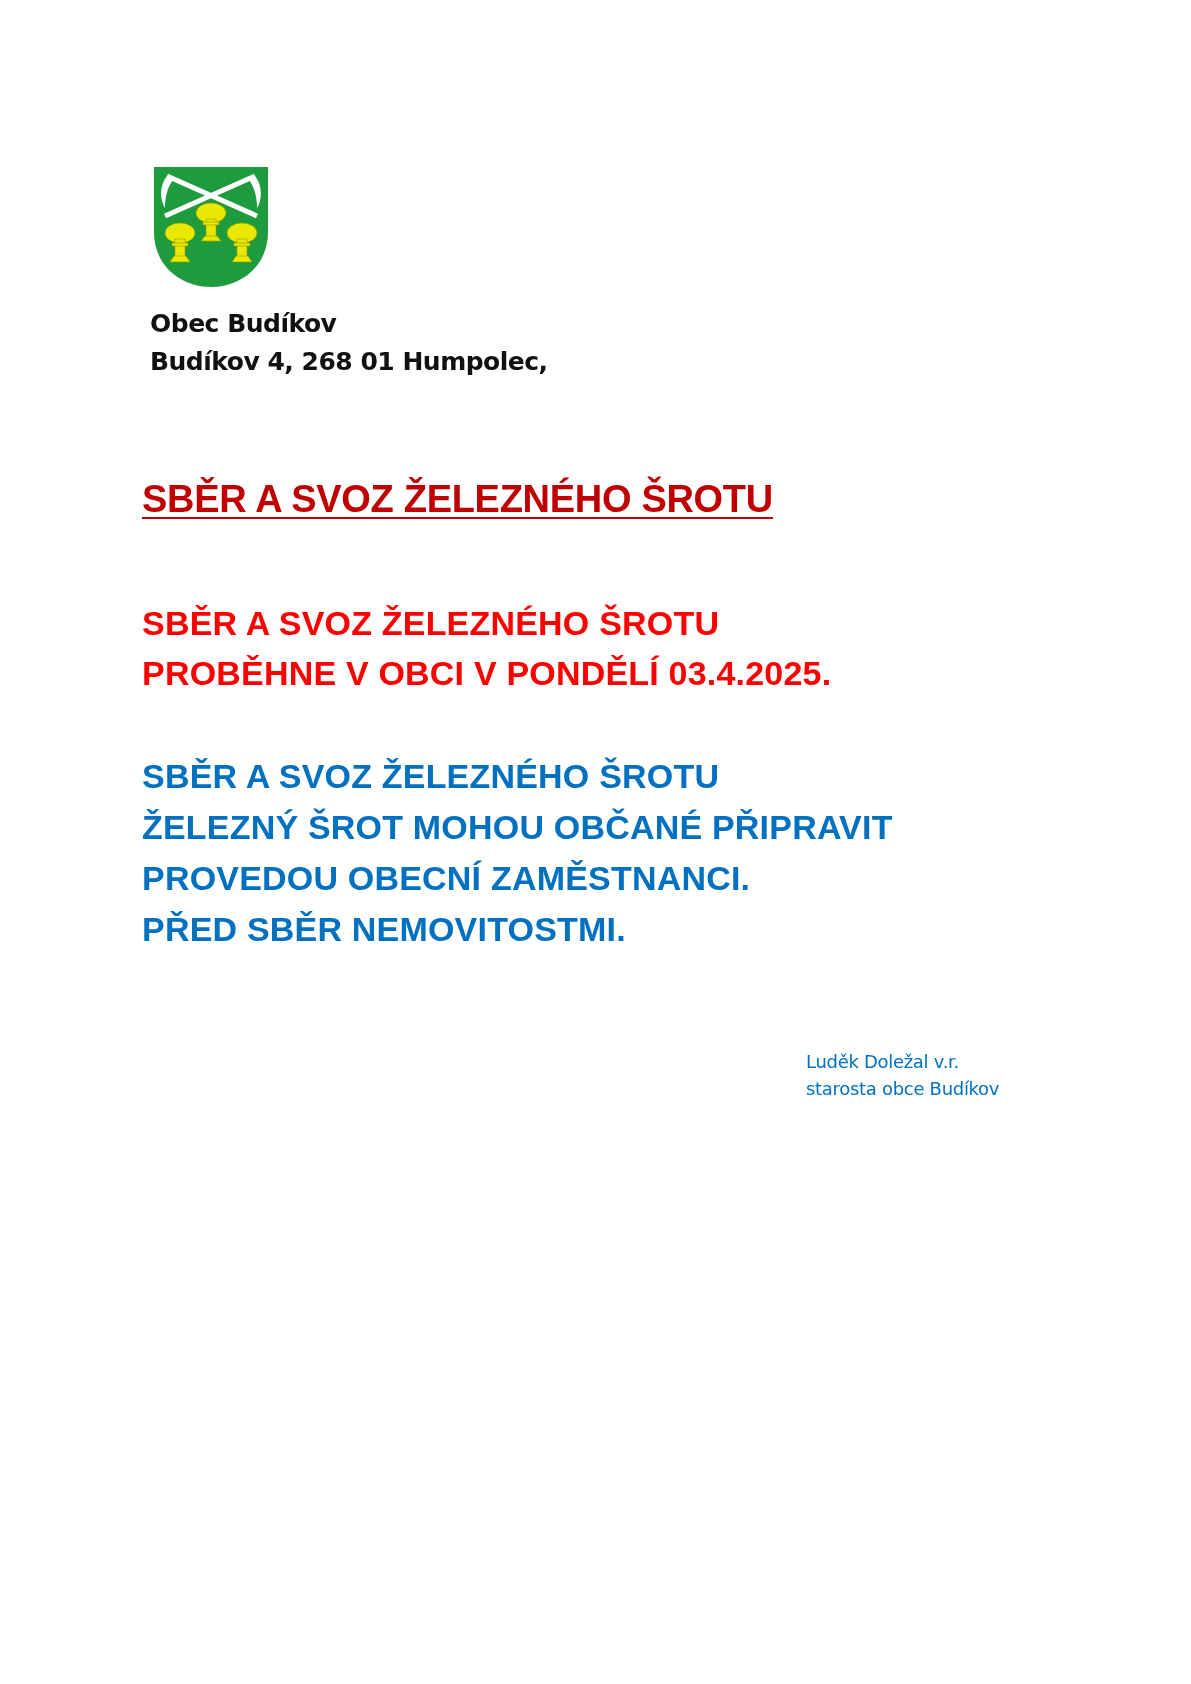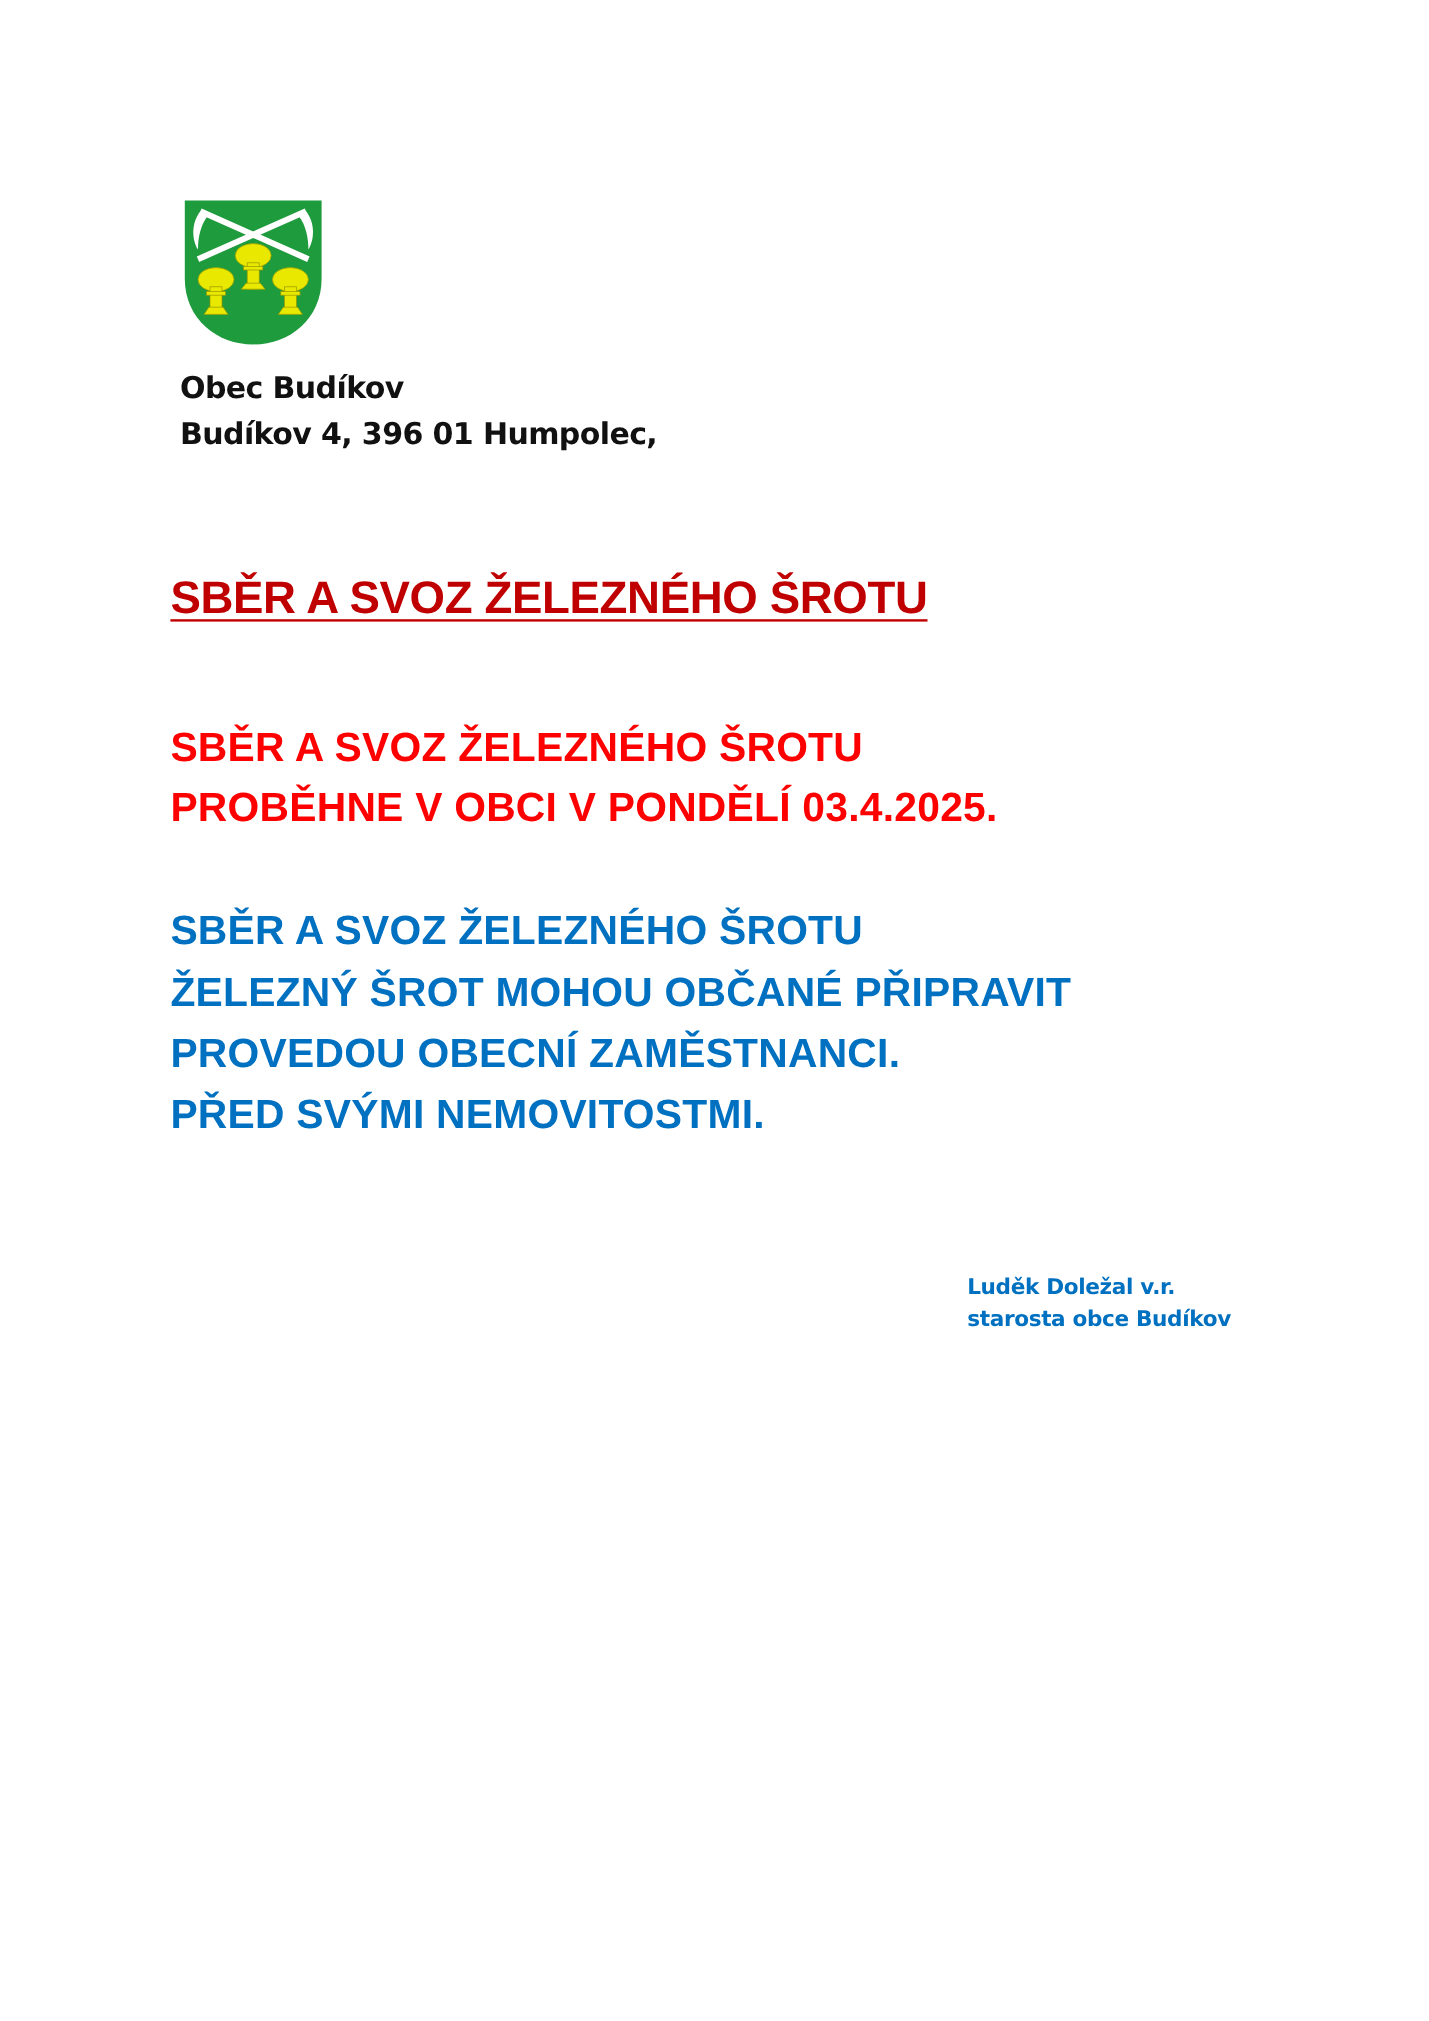--- a/index.html
+++ b/index.html
@@ -7,21 +7,21 @@
   .page { position: absolute; left: 0; top: 14px; width: 1191px; height: 1684px; background: #fff; }
   .logo { position: absolute; left: 153px; top: 152px; width: 116px; height: 122px; }
   .org { position: absolute; left: 150px; top: 291px; font-family: "DejaVu Sans", sans-serif; font-weight: bold; color: #111; }
   .org .name { font-size: 25px; line-height: 38px; letter-spacing: -0.5px; }
   .org .addr { font-size: 25px; line-height: 38px; letter-spacing: -0.5px; }
   .title { position: absolute; left: 142px; top: 462px; font-family: "Liberation Sans", sans-serif; font-weight: bold; font-size: 38px; line-height: 46px; text-decoration: underline; text-decoration-thickness: 2px; text-underline-offset: 5px; letter-spacing: -0.3px; white-space: nowrap; }
   .block { position: absolute; left: 142px; font-family: "Liberation Sans", sans-serif; font-weight: bold; font-size: 34px; white-space: nowrap; letter-spacing: 0.2px; }
   .block .line { display: block; }
   .red-block { top: 584px; line-height: 50px; }
   .blue-block { top: 737px; line-height: 51px; }
-  .sig { position: absolute; left: 806px; top: 1034px; font-family: "DejaVu Sans", sans-serif; font-weight: bold; font-size: 18px; line-height: 27px; letter-spacing: -0.3px; margin-top: 11px; }
+  .sig { position: absolute; left: 806px; top: 1034px; font-family: "DejaVu Sans", sans-serif; font-weight: normal; font-size: 18px; line-height: 27px; letter-spacing: -0.3px; }
   .sig .line { display: block; }
 </style>
 </head>
 <body>
 
 <div class="page">
 
   <svg class="logo" viewBox="0 0 116 122" xmlns="http://www.w3.org/2000/svg">
     <path d="M1 1 H115 V66 C115 100 88 121 58 121 C28 121 1 100 1 66 Z" fill="#1E9B3C"></path>
 
@@ -47,35 +47,35 @@
     <g fill="#E8E800" stroke="#9a9a00" stroke-width="0.6">
       <ellipse cx="89" cy="67" rx="15" ry="10"></ellipse>
       <rect x="84" y="73" width="10" height="22"></rect>
       <path d="M79 96 L99 96 L95 90 L83 90 Z"></path>
       <rect x="81" y="77" width="16" height="3"></rect>
     </g>
   </svg>
 
   <div class="org">
     <div class="name">Obec Budíkov</div>
-    <div class="addr">Budíkov 4, 396 01 Humpolec,</div>
+    <div class="addr">Budíkov 4, 268 01 Humpolec,</div>
   </div>
 
   <div class="title" style="color:#C00000;">SBĚR A SVOZ ŽELEZNÉHO ŠROTU</div>
 
   <div class="block red-block" style="color:#FF0000;">
     <span class="line">SBĚR A SVOZ ŽELEZNÉHO ŠROTU</span>
     <span class="line">PROBĚHNE V OBCI V PONDĚLÍ 03.4.2025.</span>
   </div>
 
   <div class="block blue-block" style="color:#0070C0;">
     <span class="line">SBĚR A SVOZ ŽELEZNÉHO ŠROTU</span>
     <span class="line">ŽELEZNÝ ŠROT MOHOU OBČANÉ PŘIPRAVIT</span>
     <span class="line">PROVEDOU OBECNÍ ZAMĚSTNANCI.</span>
-    <span class="line">PŘED SVÝMI NEMOVITOSTMI.</span>
+    <span class="line">PŘED SBĚR NEMOVITOSTMI.</span>
   </div>
 
   <div class="sig" style="color:#0070C0;">
     <span class="line">Luděk Doležal v.r.</span>
     <span class="line">starosta obce Budíkov</span>
   </div>
 
 </div>
 
 </body></html>

